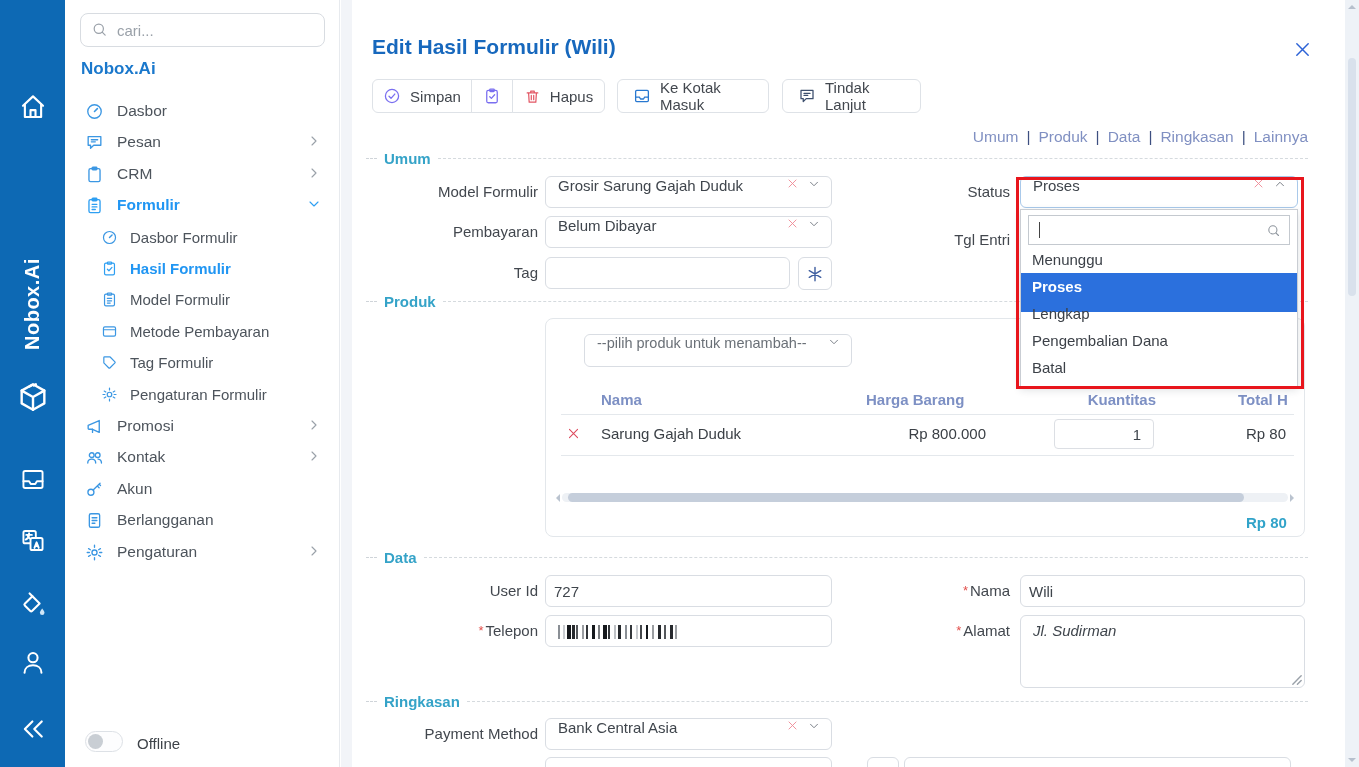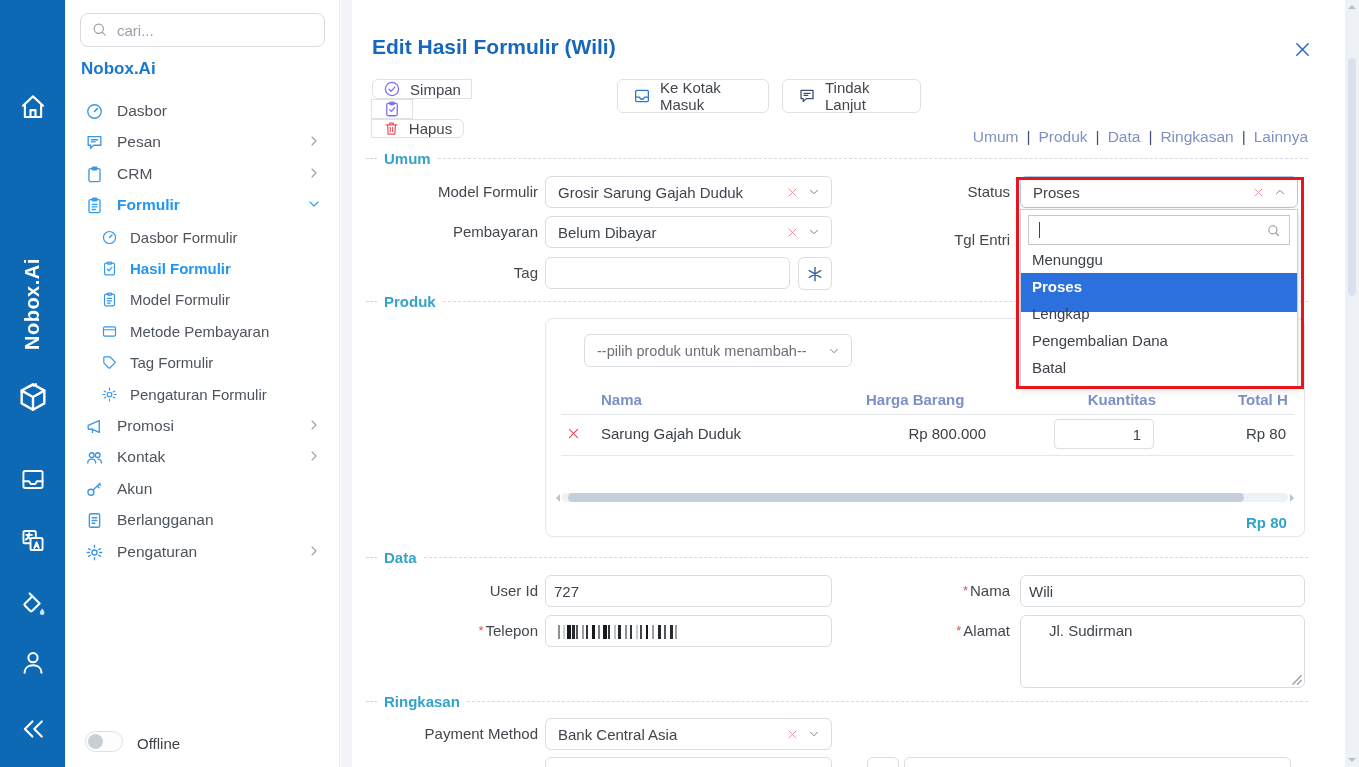--- a/index.html
+++ b/index.html
@@ -42,40 +42,40 @@
     background:#c9ced4; }
   .offline .olabel { font-size:15px; color:#3e4349; }
 
   
   .title { position:absolute; left:372px; top:35px; font-size:21px; font-weight:bold; color:#1768bd; }
   .close-x { position:absolute; left:1292px; top:39px; color:#2d63d6; cursor:pointer; }
 
   .btn, .seg { background:#fff; display:flex; align-items:center; gap:9px;
     font-size:15px; color:#42474e; }
   .btn { position:absolute; height:34px; border:1px solid #dee2e7; border-radius:6px; padding:0 15px; }
-  .btn-group { position:absolute; left:372px; top:79px; height:34px; display:flex;flex-direction:column; }
+  .btn-group { position:absolute; left:372px; top:79px; height:34px; display:flex; }
   .seg { height:34px; border:1px solid #dee2e7; padding:0 13px; margin-left:-1px; justify-content:center; }
   .seg:first-child { border-radius:6px 0 0 6px; margin-left:0; }
   .seg:last-child { border-radius:0 6px 6px 0; }
 
   .tabs { position:absolute; top:128px; right:51px; display:flex; align-items:center; font-size:15.5px; color:#8090c2; }
   .tab { cursor:pointer; }
   .tab + .tab::before { content:"|"; color:#3d4f80; margin:0 8px; }
 
   .sect { position:absolute; left:366px; width:942px; height:16px; display:flex; align-items:center; gap:7px; }
   .sect .pre { width:11px; border-top:1px dashed #cfd4d9; }
   .sect .slabel { font-size:15px; font-weight:bold; color:#35a3c8; }
   .sect .line { flex:1; border-top:1px dashed #d5dade; }
 
   .lbl { position:absolute; height:32px; line-height:32px; text-align:right; font-size:15px; color:#42474e; white-space:nowrap; }
   .req { color:#e2504c; font-size:13px; vertical-align:top; margin-right:2px; }
 
   .field { position:absolute; height:32px; background:#fff; border:1px solid #d9dde3; border-radius:6px;
     font-size:15px; color:#3f454c; }
-  .sel { display:flex; align-items:center; padding:0 10px 0 12px; }
+  .sel { display:flex; padding:0 10px 0 12px; }
   .sel .val { flex:1; white-space:nowrap; overflow:hidden; }
   .sel .clear { color:#ef8a95; margin-right:8px; }
   .sel .dd { color:#7a8088; }
   input.field, .field input { outline:none; font-family:inherit; }
   input.field { padding:0 8px; }
 
   .star-btn { position:absolute; left:798px; top:257px; width:34px; height:33px; background:#fff;
     border:1px solid #d9dde3; border-radius:6px; display:flex; align-items:center; justify-content:center;
     color:#3f5fa0; cursor:pointer; }
 
@@ -118,21 +118,21 @@
       #8a8f95 0 2px,#fff 2px 5px,#c9ccd0 5px 7px,#fff 7px 9px,
       #15181c 9px 13px,#fff 13px 14px,#26292d 14px 17px,#fff 17px 18px,#55585c 18px 20px,#fff 20px 24px,
       #9b9ea2 24px 26px,#fff 26px 28px,#33363a 28px 30px,#fff 30px 34px,#15181c 34px 37px,#fff 37px 40px,
       #7a7d81 40px 42px,#fff 42px 45px,#15181c 45px 49px,#fff 49px 50px,#33363a 50px 52px,#fff 52px 56px,
       #bfc2c6 56px 58px,#fff 58px 60px,#26292d 60px 63px,#fff 63px 67px,#8a8f95 67px 69px,#fff 69px 72px,
       #33363a 72px 74px,#fff 74px 78px,#c9ccd0 78px 80px,#fff 80px 82px,#44474b 82px 84px,#fff 84px 88px,
       #15181c 88px 90px,#fff 90px 94px,#9b9ea2 94px 96px,#fff 96px 100px,#26292d 100px 103px,#fff 103px 106px,
       #55585c 106px 108px,#fff 108px 112px,#26292d 112px 115px,#fff 115px 117px,#9b9ea2 117px 119px,#fff 119px 123px); }
   .ta-wrap { position:absolute; left:1020px; top:615px; width:285px; height:73px; }
   .ta-wrap textarea { width:100%; height:100%; resize:none; border:1px solid #d9dde3; border-radius:6px;
-    font-family:inherit; font-size:15px; color:#3f454c; padding:6px 28px; outline:none; }
+    font-family:inherit; font-size:15px; color:#3f454c; padding:6px 12px; outline:none;font-style:italic; }
   .ta-wrap .rh { position:absolute; right:3px; bottom:3px; color:#9aa1a9; }
 
   
   .vsb { position:absolute; left:1345px; top:0; width:14px; height:767px; background:#eef2f7; }
   .vsb .thumb { position:absolute; left:3px; top:58px; width:8px; height:238px; background:#d9e1ec; border-radius:4px; }
   .vsb .tri.up   { left:3px; top:5px; border-bottom-color:#b6c0cd; border-top:none; }
   .vsb .tri.down { left:3px; bottom:5px; border-top-color:#b6c0cd; border-bottom:none; }
 </style>
 </head>
 <body>

